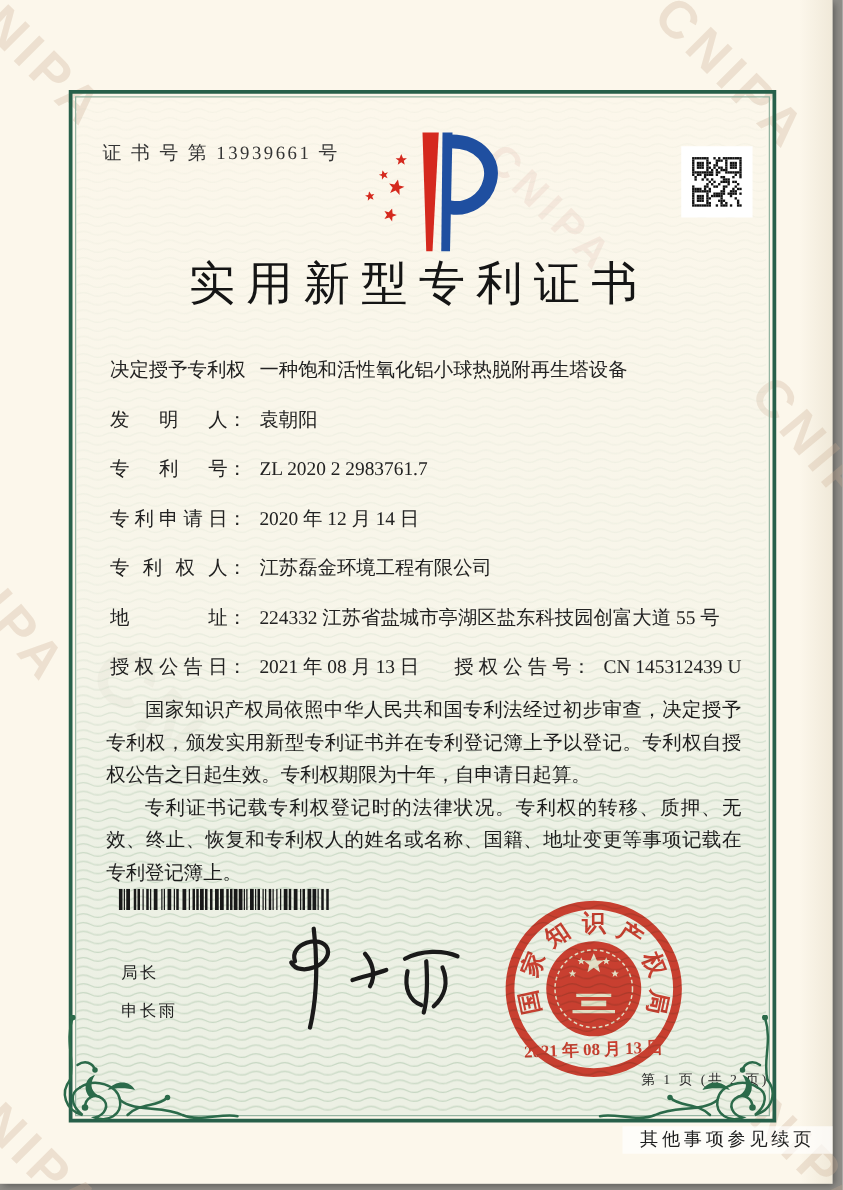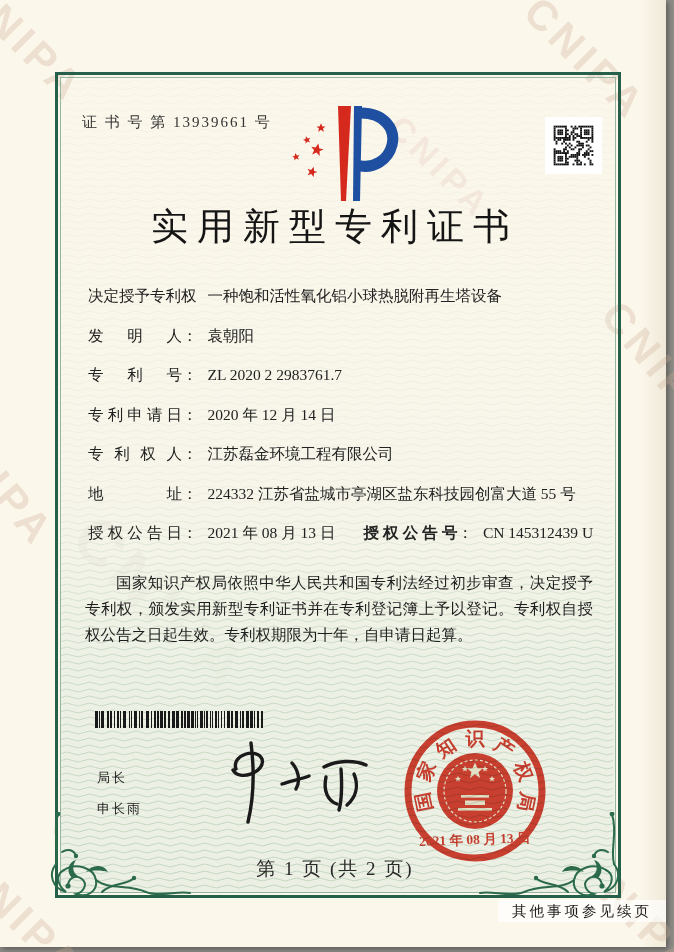--- a/index.html
+++ b/index.html
@@ -52,42 +52,42 @@
   }
 
   .fields{position:absolute;left:88px;top:286px;width:510px;font-size:15.5px;color:#222;}
   .frow{margin-bottom:18.5px;white-space:nowrap;}
   .flabel{
     display:inline-block;width:94px;text-align:justify;text-align-last:justify;
     vertical-align:bottom;color:#222;
   }
   .fcolon{display:inline-block;margin-right:10px;}
   .fvalue{color:#222;}
-  .flabel2{margin-left:28px;font-weight:bold;}
+  .flabel2{margin-left:28px;}
 
   .body-text{
     position:absolute;left:85px;top:556px;width:508px;
-    font-size:15.5px;line-height:26px;color:#1d1d1d;text-align:justify;margin-top:14px;
+    font-size:15.5px;line-height:26px;color:#1d1d1d;text-align:justify;
   }
   .body-text p{margin:0;text-indent:2em;}
 
   .barcode{position:absolute;left:95px;top:711px;width:172px;height:17px;}
 
   .director{
     position:absolute;left:97px;top:762px;
     font-family:Liberation Serif, serif;font-size:13px;color:#222;
     letter-spacing:2px;line-height:31px;
   }
   .signature{position:absolute;left:212px;top:737px;width:170px;height:90px;}
 
   .seal{position:absolute;left:399px;top:715px;width:152px;height:152px;mix-blend-mode:multiply;opacity:.95;}
 
   .page-indicator{
-    position:absolute;left:55px;top:856px;width:560px;text-align:center;
-    font-size:19px;letter-spacing:2px;color:#2a2a2a;
+    position:absolute;left:55px;top:856px;width:560px;text-align:right;
+    font-size:11px;letter-spacing:2px;color:#2a2a2a;
   }
   .continuation{
     position:absolute;left:0;top:902px;width:666px;text-align:right;font-size:14.5px;color:#1e1e1e;
   }
   .continuation span{
     background:rgba(255,255,255,.68);padding:3px 14px;letter-spacing:3px;
   }
   .ornament{position:absolute;width:150px;height:88px;top:812px;}
   .orn-left{left:42px;}
   .orn-right{left:478px;transform:scaleX(-1);}
@@ -392,20 +392,21 @@
     <div class="frow">
       <span class="flabel">地址</span><span class="fcolon">：</span><span class="fvalue">224332 江苏省盐城市亭湖区盐东科技园创富大道 55 号</span>
     </div>
     <div class="frow">
       <span class="flabel">授权公告日</span><span class="fcolon">：</span><span class="fvalue">2021 年 08 月 13 日</span><span class="flabel flabel2">授权公告号</span><span class="fcolon">：</span><span class="fvalue">CN 145312439 U</span>
     </div>
   </div>
 
   <div class="body-text">
     <p>国家知识产权局依照中华人民共和国专利法经过初步审查，决定授予专利权，颁发实用新型专利证书并在专利登记簿上予以登记。专利权自授权公告之日起生效。专利权期限为十年，自申请日起算。</p>
+    <p>专利证书记载专利权登记时的法律状况。专利权的转移、质押、无效、终止、恢复和专利权人的姓名或名称、国籍、地址变更等事项记载在专利登记簿上。</p>
   </div>
 
   <svg id="bar-svg" class="barcode" viewBox="0 0 172 17" preserveAspectRatio="none">
       <rect x="0" y="0" width="3" height="17" fill="#191919"></rect>
       <rect x="4" y="0" width="1" height="17" fill="#191919"></rect>
       <rect x="6" y="0" width="3" height="17" fill="#191919"></rect>
       <rect x="12" y="0" width="2" height="17" fill="#191919"></rect>
       <rect x="15" y="0" width="2" height="17" fill="#191919"></rect>
       <rect x="19" y="0" width="1" height="17" fill="#191919"></rect>
       <rect x="22" y="0" width="2" height="17" fill="#191919"></rect>

